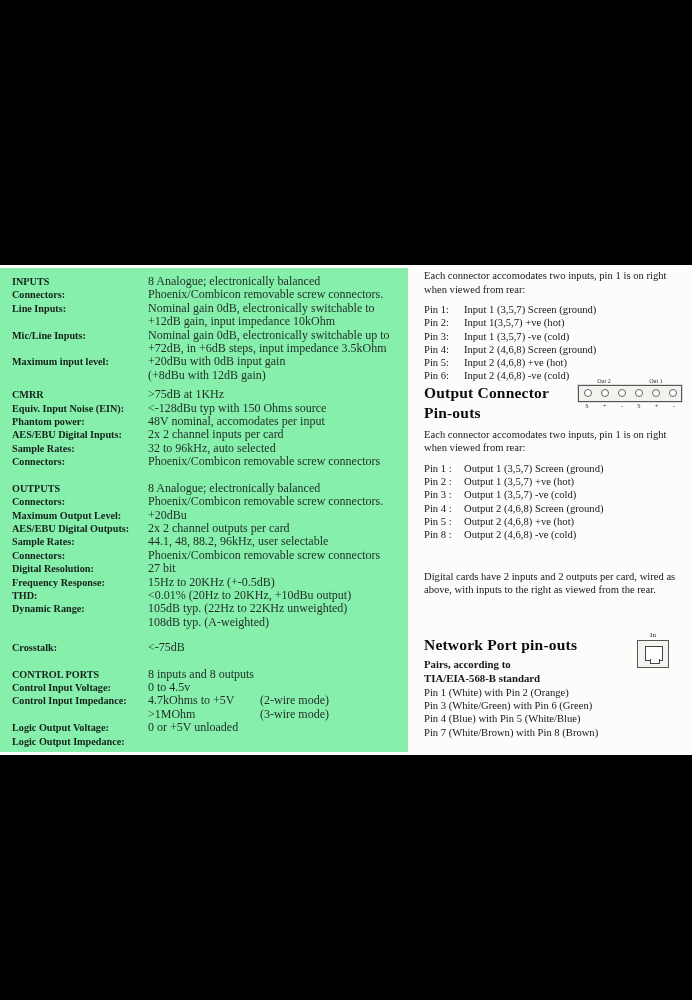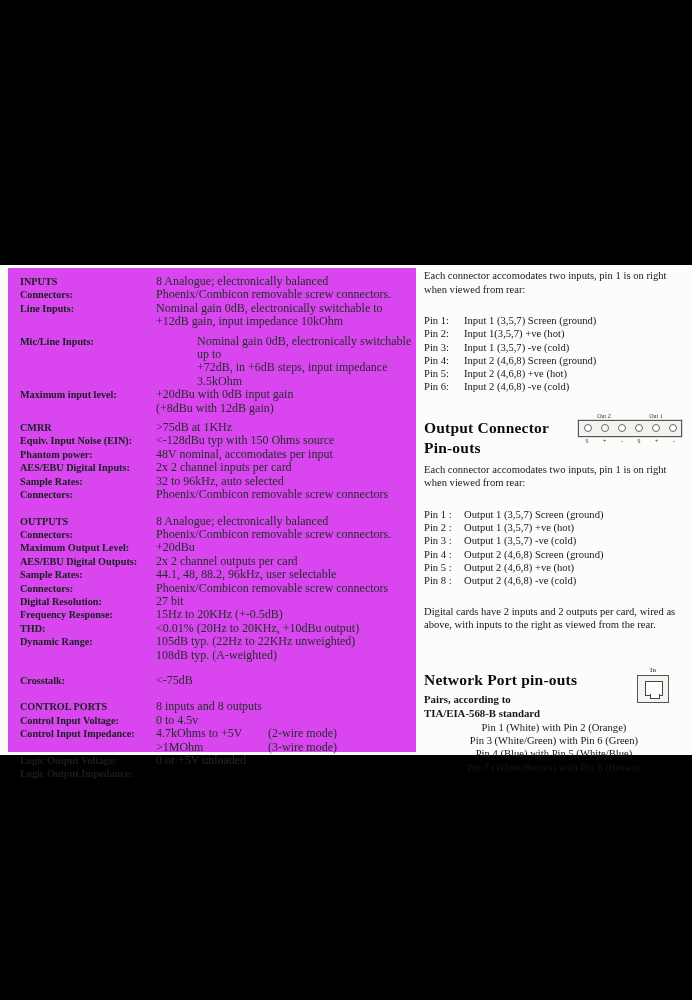--- a/index.html
+++ b/index.html
@@ -6,50 +6,50 @@
   body{
     width:692px;height:1000px;background:#000;position:relative;overflow:hidden;
     font-family:"Liberation Serif", serif;
   }
   .page{
     position:absolute;left:0;top:265px;width:692px;height:490px;
     background:#fcfcfa;
   }
   
   .specs{
-    position:absolute;left:8px;top:3px;width:408px;height:484px;
-    background:#d946ef;box-sizing:border-box;padding:7px 4px 6px 12px;
+    position:absolute;left:0;top:3px;width:408px;height:484px;
+    background:#86efac;box-sizing:border-box;padding:7px 4px 6px 12px;
     color:#1f2c25;
   }
   .spec-section + .spec-section{margin-top:13px;}
   .spec-row{display:flex;align-items:flex-start;}
   .spec-label{
     flex:0 0 136px;width:136px;font-weight:bold;font-size:10.2px;line-height:13.4px;
     color:#15211b;
   }
   .spec-val{font-size:12px;line-height:13.4px;white-space:pre-wrap;flex:1;}
   .vc1{display:inline-block;width:112px;}
   
   .rightcol{
     position:absolute;left:424px;top:4px;width:260px;color:#161616;
   }
   .para{margin:0;font-size:10.6px;line-height:13.5px;}
-  .pinlist{margin-top:18px;}
+  .pinlist{margin-top:7px;}
   .pin-row{display:flex;font-size:10.6px;line-height:13.3px;}
   .pin-label{flex:0 0 40px;width:40px;}
   .pin-desc{flex:1;}
-  .heading-wrap{position:relative;margin-top:24px;margin-bottom:5px;}
+  .heading-wrap{position:relative;margin-bottom:5px;}
   .heading-wrap h2{
     margin:0;font-size:15.5px;line-height:20px;font-weight:bold;color:#0d0d0d;
     letter-spacing:0.2px;
   }
   .net-wrap{margin-top:38px;margin-bottom:2px;}
   .subhead{margin:0;font-size:10.8px;line-height:14px;font-weight:bold;}
-  .note{margin-top:17px;}
-  .pairlist{margin-top:1px;text-align:center;}
+  .note{margin-top:28px;}
+  .pairlist{margin-top:1px;}
   .pair-row{font-size:10.6px;line-height:13.4px;}
   
   .connector-diagram{
     position:absolute;right:2px;top:-6px;width:104px;text-align:center;
   }
   .cd-top{display:flex;font-size:6px;line-height:8px;color:#333;}
   .cd-top span{flex:1;}
   .cd-body{
     display:flex;justify-content:space-around;align-items:center;
     border:1px solid #555;background:#f2f2ee;height:15px;box-shadow:0 0 0 1px #ddd;
@@ -89,21 +89,21 @@
           <div class="spec-val"><div>8 Analogue; electronically balanced</div></div>
         </div>
         <div class="spec-row">
           <div class="spec-label">Connectors:</div>
           <div class="spec-val"><div>Phoenix/Combicon removable screw connectors.</div></div>
         </div>
         <div class="spec-row">
           <div class="spec-label">Line Inputs:</div>
           <div class="spec-val"><div>Nominal gain 0dB, electronically switchable to</div><div>+12dB gain, input impedance 10kOhm</div></div>
         </div>
-        <div class="spec-row" style="margin-top: 6px; gap: 41px;">
+        <div class="spec-row" style="">
           <div class="spec-label">Mic/Line Inputs:</div>
           <div class="spec-val"><div>Nominal gain 0dB, electronically switchable up to</div><div>+72dB, in +6dB steps, input impedance 3.5kOhm</div></div>
         </div>
         <div class="spec-row">
           <div class="spec-label">Maximum input level:</div>
           <div class="spec-val"><div>+20dBu with 0dB input gain</div><div>(+8dBu with 12dB gain)</div></div>
         </div>
         <div class="spec-row" style="margin-top: 6px;">
           <div class="spec-label">CMRR</div>
           <div class="spec-val"><div>&gt;75dB at 1KHz</div></div>

